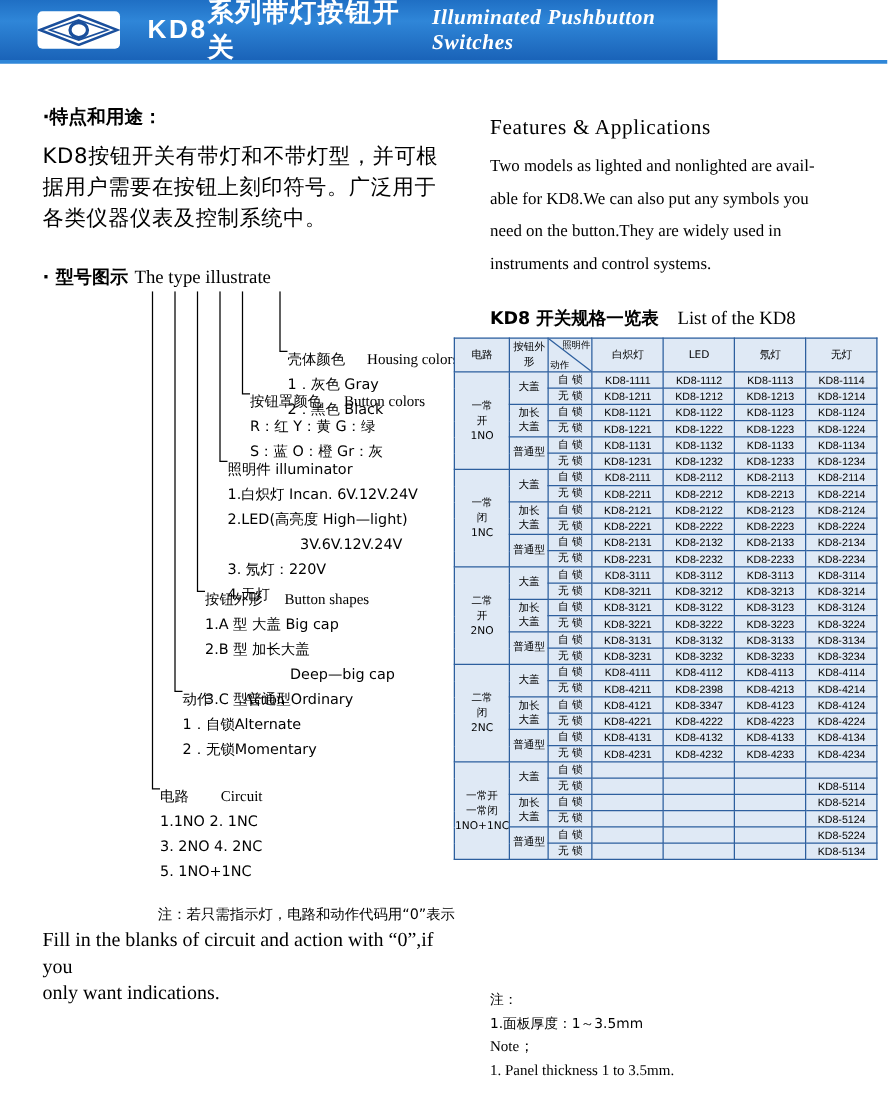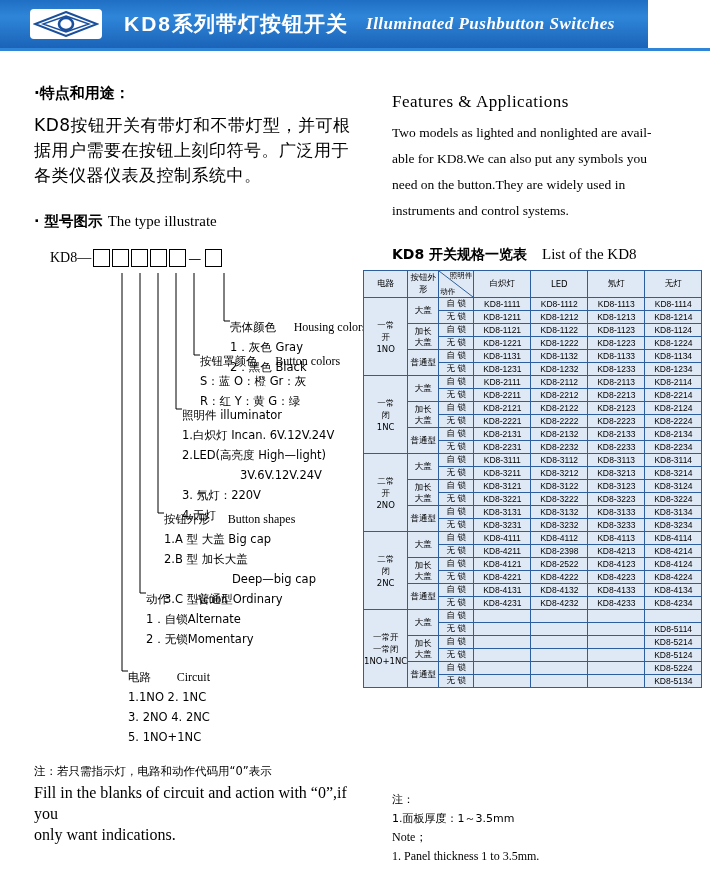--- a/index.html
+++ b/index.html
@@ -6,21 +6,21 @@
   body{
     width:710px;height:888px;
     background:#ffffff;
     font-family:"Liberation Serif", serif;
     color:#000;
     position:relative;
     overflow:hidden;
   }
   
   .header{
-    position:absolute;left:0;top:0;width:648px;height:48px;
+    position:absolute;left:0;top:0;width:574px;height:48px;
     background:linear-gradient(to bottom,#1f6fc4 0%,#2f86d8 35%,#1a63b8 100%);
     display:flex;align-items:center;
   }
   .logo{
     width:72px;height:30px;margin-left:30px;
     background:#ffffff;border-radius:4px;
     display:flex;align-items:center;justify-content:center;
   }
   .logo svg{display:block;}
   .hdr-kd8{
@@ -72,21 +72,21 @@
 
   
   .legend{
     position:relative;margin-top:6px;margin-left:0;
     font-family:"DejaVu Sans",sans-serif;font-size:11.5px;line-height:20px;
   }
   .legend .row{white-space:nowrap;}
   .legend .en{font-family:"Liberation Serif",serif;font-size:12px;}
 
   .note-cn{
-    font-family:"DejaVu Sans",sans-serif;font-size:11.5px;line-height:21px;
+    font-family:"DejaVu Sans",sans-serif;font-size:11.5px;line-height:21px;text-align:right;
   }
   .note-en{
     font-family:"Liberation Serif",serif;font-size:16px;line-height:21px;
   }
 
   
   .right{
     position:absolute;left:392px;top:92px;width:300px;
   }
   .feat-title{
@@ -167,30 +167,20 @@
 
 <div class="left">
   <div class="sec-title">·特点和用途：</div>
   <div class="para-cn">KD8按钮开关有带灯和不带灯型，并可根据用户需要在按钮上刻印符号。广泛用于各类仪器仪表及控制系统中。</div>
 
   <div class="type-title">
     <span>· 型号图示</span>
     <span class="en">The  type  illustrate</span>
   </div>
 
-  <div class="codeline">
-    <span class="kd8">KD8—</span>
-    <span class="box"></span>
-    <span class="box"></span>
-    <span class="box"></span>
-    <span class="box"></span>
-    <span class="box"></span>
-    <span class="dash">—</span>
-    <span class="box"></span>
-  </div>
 
   <div style="position:relative;height:470px;margin-top:2px;">
 
     <svg class="connector" viewBox="0 0 330 470" xmlns="http://www.w3.org/2000/svg">
 
       <path d="M190,0 L190,48 L196,48" stroke="#000" stroke-width="1" fill="none"></path>
 
       <path d="M160,0 L160,82 L166,82" stroke="#000" stroke-width="1" fill="none"></path>
 
       <path d="M142,0 L142,136 L148,136" stroke="#000" stroke-width="1" fill="none"></path>
@@ -209,22 +199,22 @@
       </div>
       <div class="row">1．灰色   Gray</div>
       <div class="row">2．黑色   Black</div>
     </div>
 
     <div class="legend" style="position:absolute;left:166px;top:72px;">
       <div class="row">
         <span>按钮罩颜色</span>
         <span class="en" style="margin-left:14px;margin-top:32px;">Button colors</span>
       </div>
+      <div class="row">R：红 Y：黄  G：绿</div>
       <div class="row">S：蓝 O：橙  Gr：灰</div>
-      <div class="row">R：红 Y：黄  G：绿</div>
     </div>
 
     <div class="legend" style="position:absolute;left:148px;top:126px;">
       <div class="row">照明件 illuminator</div>
       <div class="row">1.白炽灯 Incan. 6V.12V.24V</div>
       <div class="row">2.LED(高亮度  High—light)</div>
       <div class="row" style="padding-left:58px;">3V.6V.12V.24V</div>
       <div class="row">3. 氖灯：220V</div>
       <div class="row">4.无灯</div>
     </div>
@@ -493,21 +483,21 @@
         <td class="code">KD8-4213</td>
         <td class="code">KD8-4214</td>
       </tr>
       <tr>
         <td class="c-shape" rowspan="2">
           <div>加长</div>
           <div>大盖</div>
         </td>
         <td class="c-act">自 锁</td>
         <td class="code">KD8-4121</td>
-        <td class="code">KD8-2522</td>
+        <td class="code">KD8-3347</td>
         <td class="code">KD8-4123</td>
         <td class="code">KD8-4124</td>
       </tr>
       <tr>
         <td class="c-act">无 锁</td>
         <td class="code">KD8-4221</td>
         <td class="code">KD8-4222</td>
         <td class="code">KD8-4223</td>
         <td class="code">KD8-4224</td>
       </tr>

